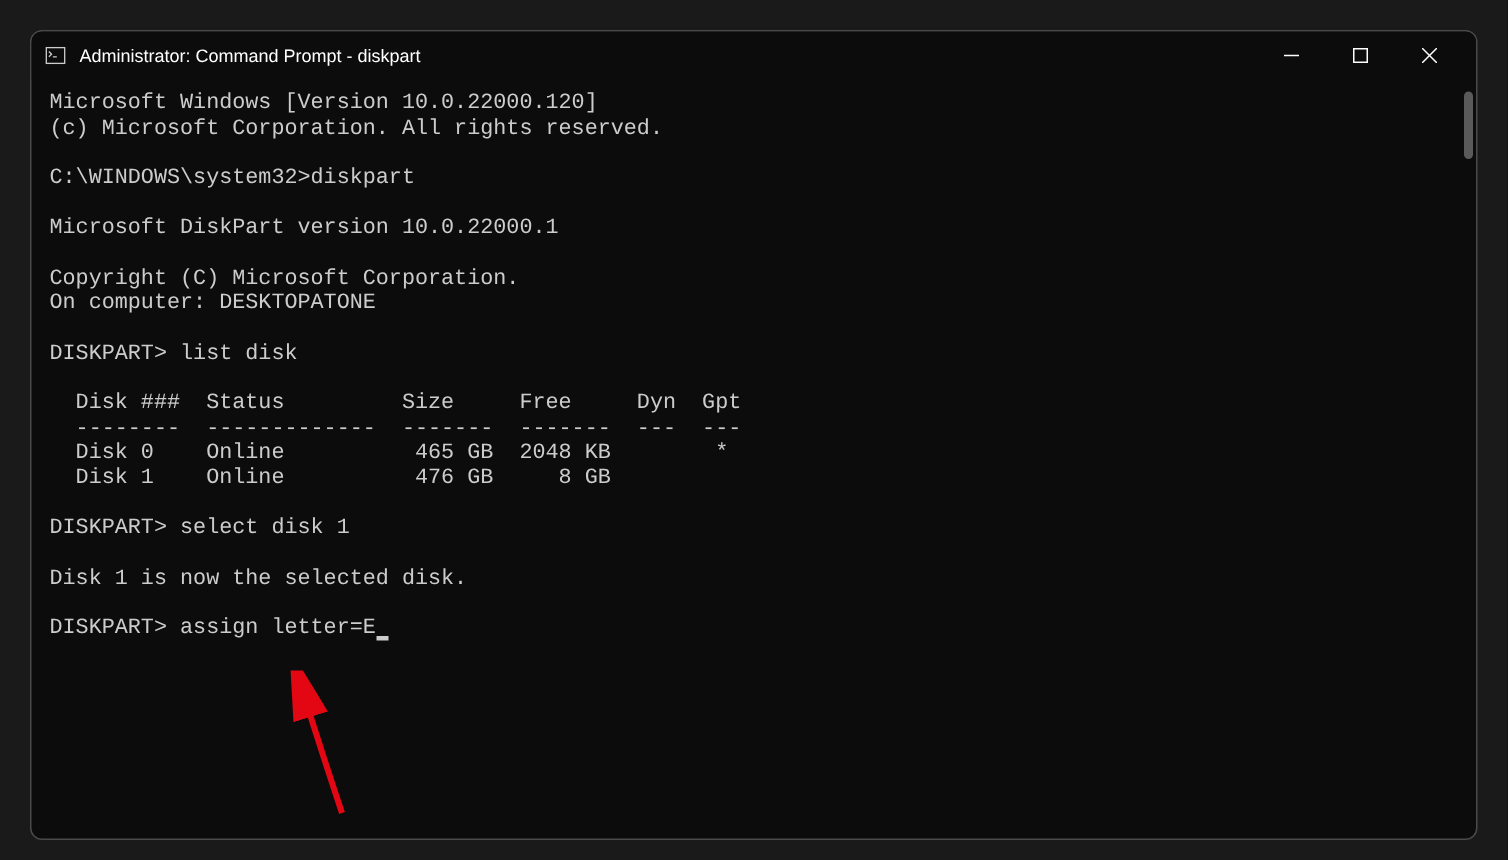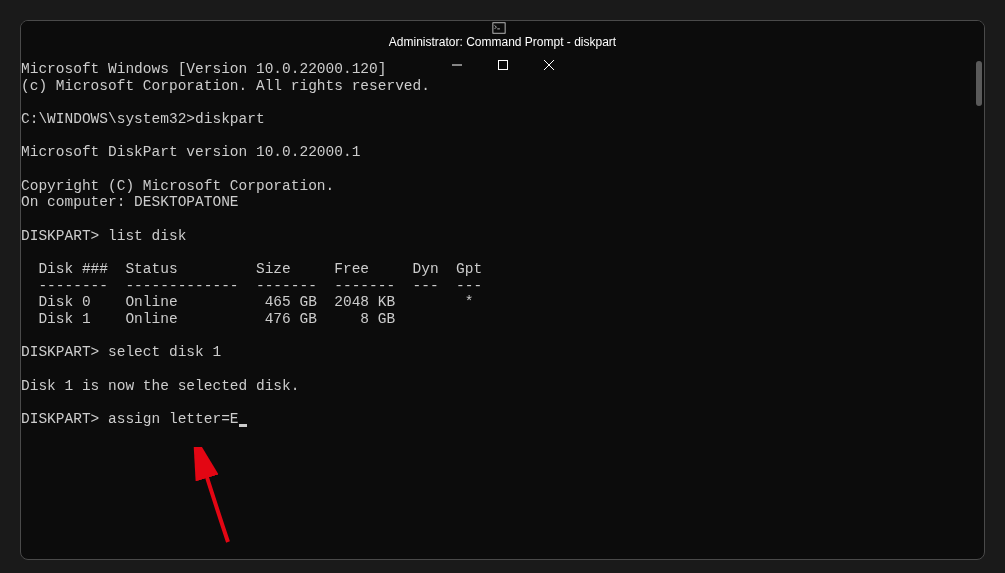--- a/index.html
+++ b/index.html
@@ -26,21 +26,20 @@
       flex-direction: column;
       position: relative;
     }
     .titlebar {
       height: 32px;
       background: #0c0c0c;
       display: flex;
       align-items: center;
       padding: 0 8px;
       user-select: none;
-      flex-direction: column;
     }
     .titlebar-icon {
       width: 16px;
       height: 16px;
       margin-right: 8px;
       display: flex;
       align-items: center;
       justify-content: center;
     }
     .titlebar-icon svg {
@@ -60,21 +59,21 @@
       width: 46px;
       height: 32px;
       display: flex;
       align-items: center;
       justify-content: center;
       cursor: pointer;
       color: #ffffff;
     }
     .terminal-body {
       flex: 1;
-      padding: 8px 0;
+      padding: 8px 12px;
       font-family: 'Consolas', 'Courier New', monospace;
       font-size: 14.5px;
       line-height: 1.15;
       color: #cccccc;
       white-space: pre;
       overflow-y: auto;
       position: relative;
     }
     .cursor {
       display: inline-block;

